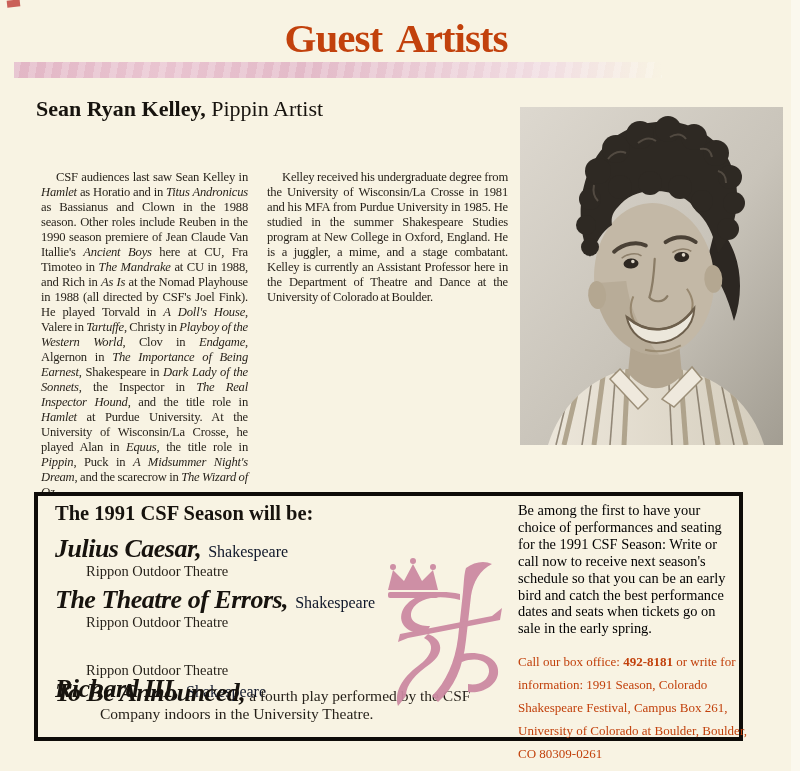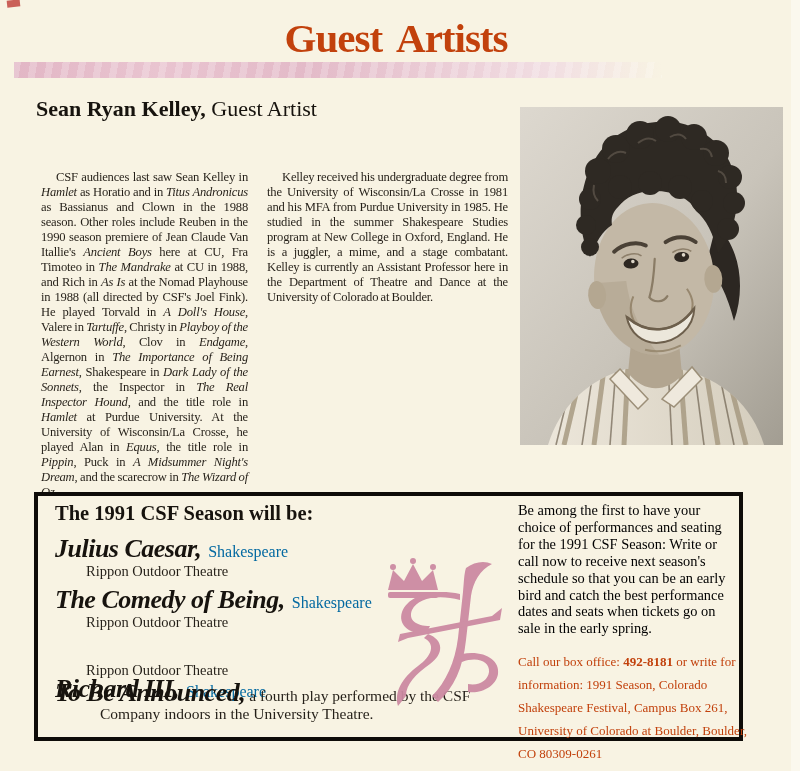--- a/index.html
+++ b/index.html
@@ -38,21 +38,21 @@
   .photo{position:absolute;left:520px;top:107px;width:263px;height:338px;}
   .photo svg{display:block;width:100%;height:100%;}
 
   .season-box{
     position:absolute;left:34px;top:492px;width:709px;height:249px;
     border:4px solid #0e0b08;box-sizing:border-box;background:#f8f3e3;
   }
   .season-heading{position:absolute;left:55px;top:502px;font-size:20.5px;font-weight:bold;color:#17130e;white-space:nowrap;}
   .play-row{position:absolute;left:55px;white-space:nowrap;}
   .play-title{font-size:26px;font-weight:bold;font-style:italic;letter-spacing:-0.5px;color:#17130e;}
-  .play-author{font-size:16px;margin-left:7px;color:#0369a1;}
+  .play-author{font-size:16px;margin-left:7px;color:#0f172a;}
   .play-venue{position:absolute;left:86px;font-size:14.5px;color:#241f18;white-space:nowrap;}
   .play-row-tba{position:absolute;left:55px;width:400px;white-space:normal;padding-left:45px;text-indent:-45px;line-height:18px;}
   .play-note{font-size:15.5px;color:#241f18;}
   .csf-logo{position:absolute;left:374px;top:556px;width:132px;height:152px;}
   .csf-logo svg{display:block;width:100%;height:100%;}
   .promo-text{position:absolute;left:518px;top:502px;width:222px;font-size:14.4px;line-height:16.9px;color:#000000;}
   .contact-block{position:absolute;left:518px;top:650px;width:236px;font-size:13px;line-height:23px;color:#c2410c;}
   .phone{font-weight:bold;}
 </style>
 </head>
@@ -60,21 +60,21 @@
 
 <div class="page">
 
   <div class="edge-strip"></div>
   <div class="scan-mark"></div>
 
   <div class="page-title">Guest Artists</div>
   <div class="pink-band"></div>
 
   <div class="artist-heading">
-    <span class="name">Sean Ryan Kelley,</span><span class="role"> Guest Artist</span>
+    <span class="name">Sean Ryan Kelley,</span><span class="role"> Pippin Artist</span>
   </div>
 
 
   <div class="bio bio-left">
     <p>CSF audiences last saw Sean Kelley in <i>Hamlet</i> as Horatio and in <i>Titus Andronicus</i> as Bassianus and Clown in the 1988 season. Other roles include Reuben in the 1990 season premiere of Jean Claude Van Itallie's <i>Ancient Boys</i> here at CU, Fra Timoteo in <i>The Mandrake</i> at CU in 1988, and Rich in <i>As Is</i> at the Nomad Playhouse in 1988 (all directed by CSF's Joel Fink). He played Torvald in <i>A Doll's House</i>, Valere in <i>Tartuffe</i>, Christy in <i>Playboy of the Western World</i>, Clov in <i>Endgame</i>, Algernon in <i>The Importance of Being Earnest</i>, Shakespeare in <i>Dark Lady of the Sonnets</i>, the Inspector in <i>The Real Inspector Hound</i>, and the title role in <i>Hamlet</i> at Purdue University. At the University of Wisconsin/La Crosse, he played Alan in <i>Equus</i>, the title role in <i>Pippin</i>, Puck in <i>A Midsummer Night's Dream</i>, and the scarecrow in <i>The Wizard of Oz</i>.</p>
   </div>
 
   <div class="bio bio-right">
     <p>Kelley received his undergraduate degree from the University of Wisconsin/La Crosse in 1981 and his MFA from Purdue University in 1985. He studied in the summer Shakespeare Studies program at New College in Oxford, England. He is a juggler, a mime, and a stage combatant. Kelley is currently an Assistant Professor here in the Department of Theatre and Dance at the University of Colorado at Boulder.</p>
   </div>
@@ -176,21 +176,21 @@
   <div class="season-box"></div>
 
   <div class="season-heading">The 1991 CSF Season will be:</div>
 
   <div class="play-row" style="top:534px;">
     <span class="play-title">Julius Caesar,</span><span class="play-author">Shakespeare</span>
   </div>
   <div class="play-venue" style="top:563px;">Rippon Outdoor Theatre</div>
 
   <div class="play-row" style="top:585px;">
-    <span class="play-title">The Comedy of Being,</span><span class="play-author">Shakespeare</span>
+    <span class="play-title">The Theatre of Errors,</span><span class="play-author">Shakespeare</span>
   </div>
   <div class="play-venue" style="top:614px;">Rippon Outdoor Theatre</div>
 
   <div class="play-row" style="top:634px;margin-top:40px;">
     <span class="play-title">Richard III,</span><span class="play-author">Shakespeare</span>
   </div>
   <div class="play-venue" style="top:662px;">Rippon Outdoor Theatre</div>
 
   <div class="play-row-tba" style="top:684px;">
     <span class="play-title">To Be Announced,</span>

